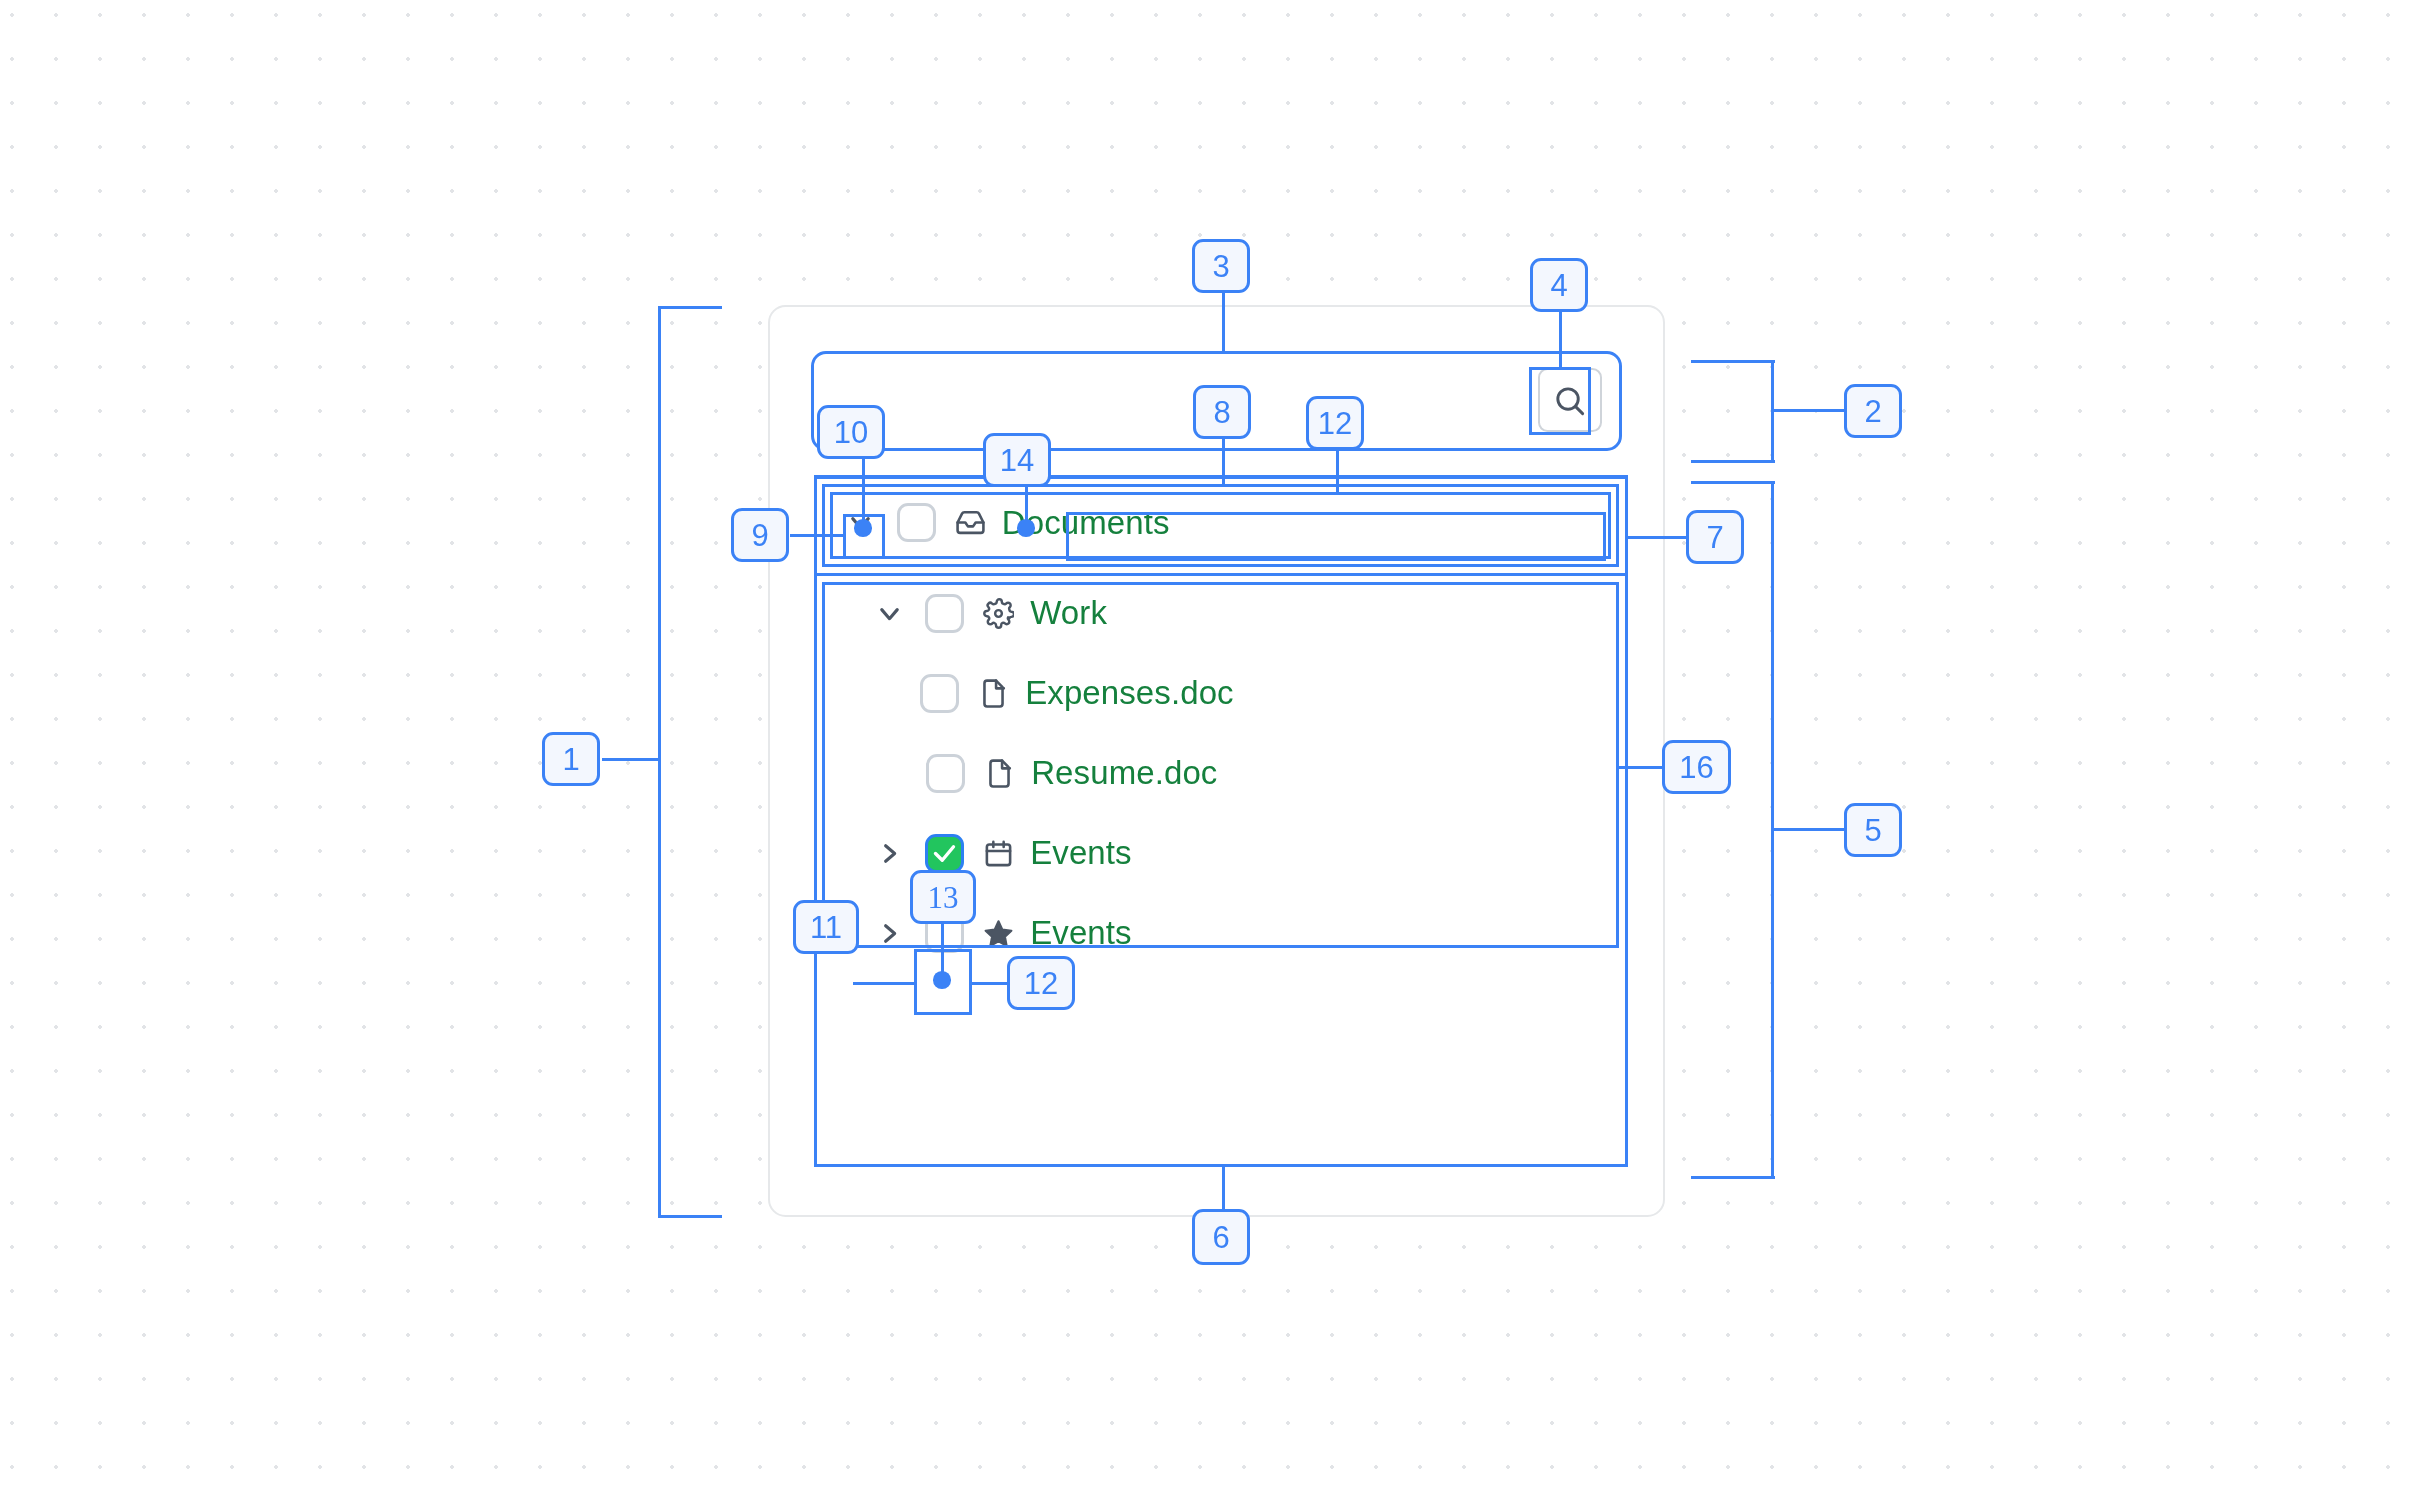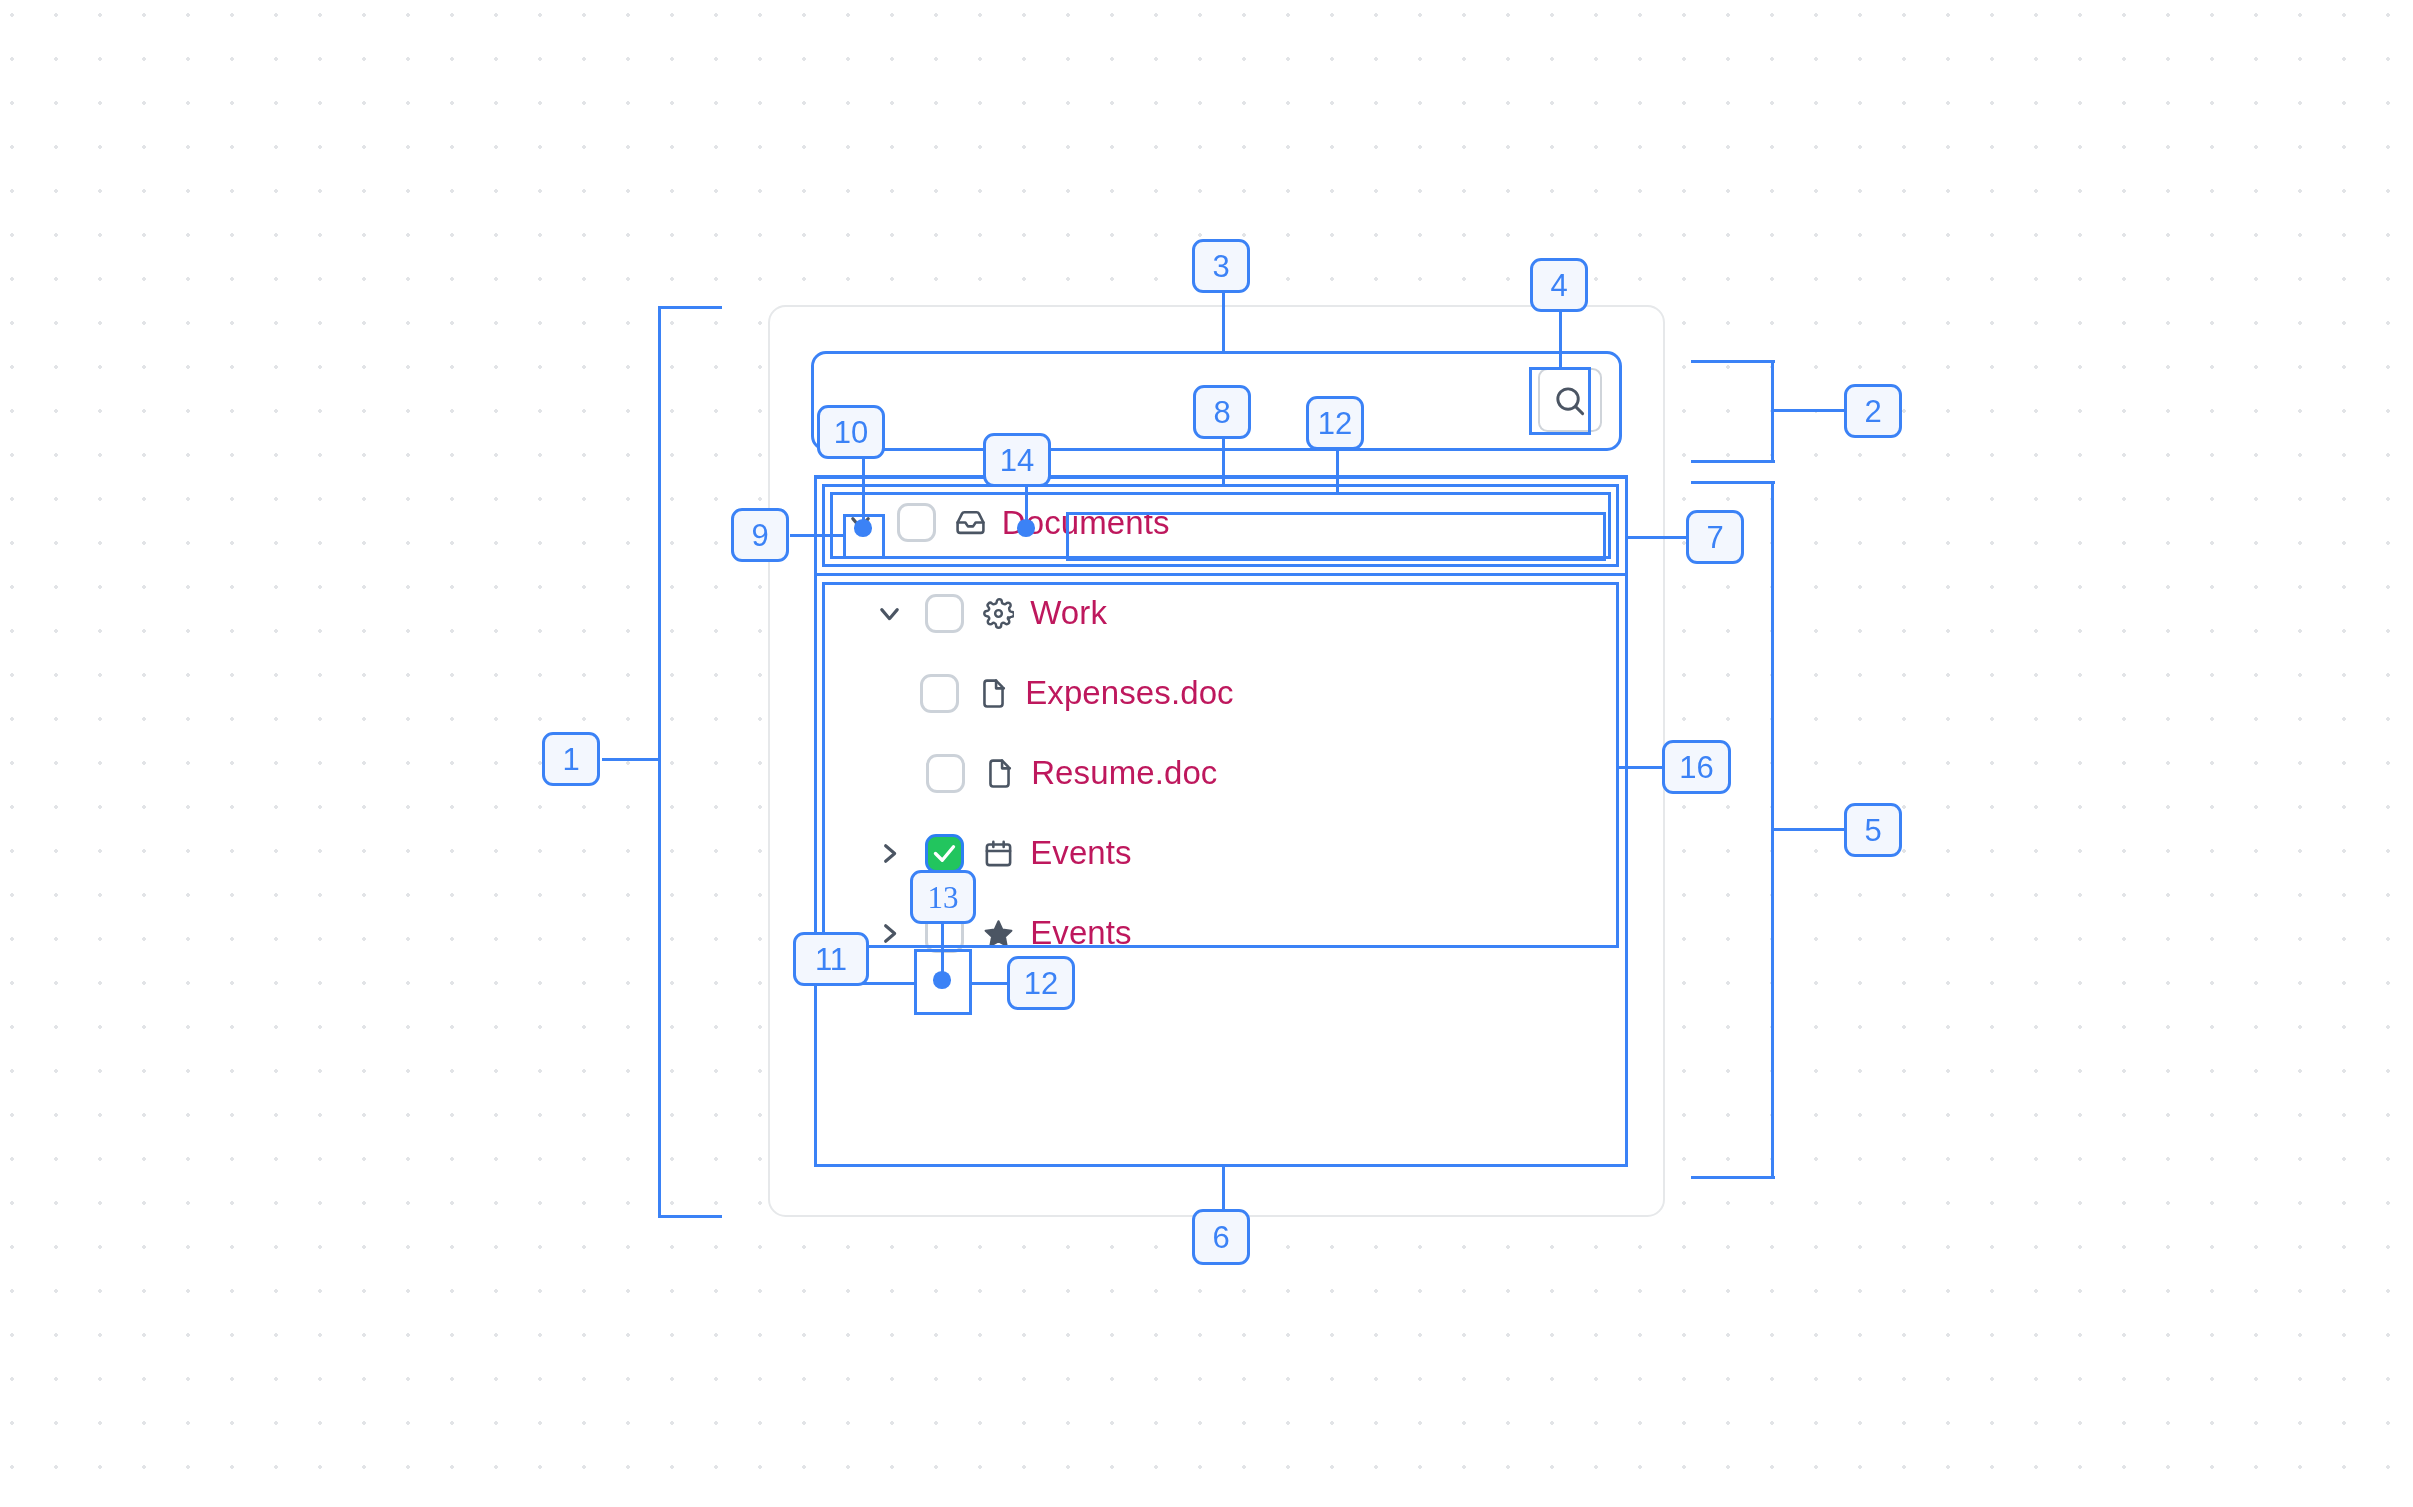--- a/index.html
+++ b/index.html
@@ -70,21 +70,21 @@
     background:#22c55e;border-color:#2d80f2;
     display:flex;align-items:center;justify-content:center;
   }
   .cbox.checked svg{width:27px;height:27px;}
   .rowicon{
     width:39px;height:39px;display:flex;align-items:center;justify-content:center;
     margin-left:15px;flex:0 0 auto;
   }
   .rowicon svg{width:31px;height:31px;}
   .rowlabel{
-    margin-left:12.2px;font-size:33px;color:#be185d;white-space:nowrap;letter-spacing:0.1px;
+    margin-left:12.2px;font-size:33px;color:#15803d;white-space:nowrap;letter-spacing:0.1px;
   }
 
   
   .tree{position:absolute;left:822px;top:573px;width:788px;}
   .trow{display:flex;align-items:center;height:80px;}
 
   
   .hl{position:absolute;border:3.4px solid #3b82f6;box-sizing:border-box;background:transparent;}
   .hl.r{border-radius:15px;}
   .line{position:absolute;background:#3b82f6;}
@@ -252,21 +252,21 @@
   <div class="hl" style="left:814px;top:475px;width:814px;height:692px;"></div>
   <div class="line vline" style="left:1222px;top:1165px;height:46px;"></div>
   <div class="badge" style="left:1192px;top:1209px;width:58px;height:56px;">6</div>
 
   <div class="hl" style="left:914px;top:949px;width:58px;height:66px;"></div>
   <div class="line vline" style="left:941px;top:908px;height:75px;"></div>
   <div class="dot" style="left:933px;top:971px;"></div>
   <div class="badge" style="left:910px;top:870px;width:66px;height:54px;font-family:Liberation Serif, serif;">13</div>
 
   <div class="line hline" style="left:853px;top:982px;width:62px;"></div>
-  <div class="badge" style="left:793px;top:932px;width:76px;height:54px;">11</div>
+  <div class="badge" style="left:793px;top:900px;width:66px;height:54px;">11</div>
 
   <div class="line hline" style="left:971px;top:982px;width:38px;"></div>
   <div class="badge" style="left:1007px;top:956px;width:68px;height:54px;">12</div>
 
   <div class="line vline" style="left:658px;top:306px;height:912px;"></div>
   <div class="line hline" style="left:658px;top:306px;width:64px;"></div>
   <div class="line hline" style="left:658px;top:1215px;width:64px;"></div>
   <div class="line hline" style="left:602px;top:758px;width:58px;"></div>
   <div class="badge" style="left:542px;top:732px;width:58px;height:54px;">1</div>
 

